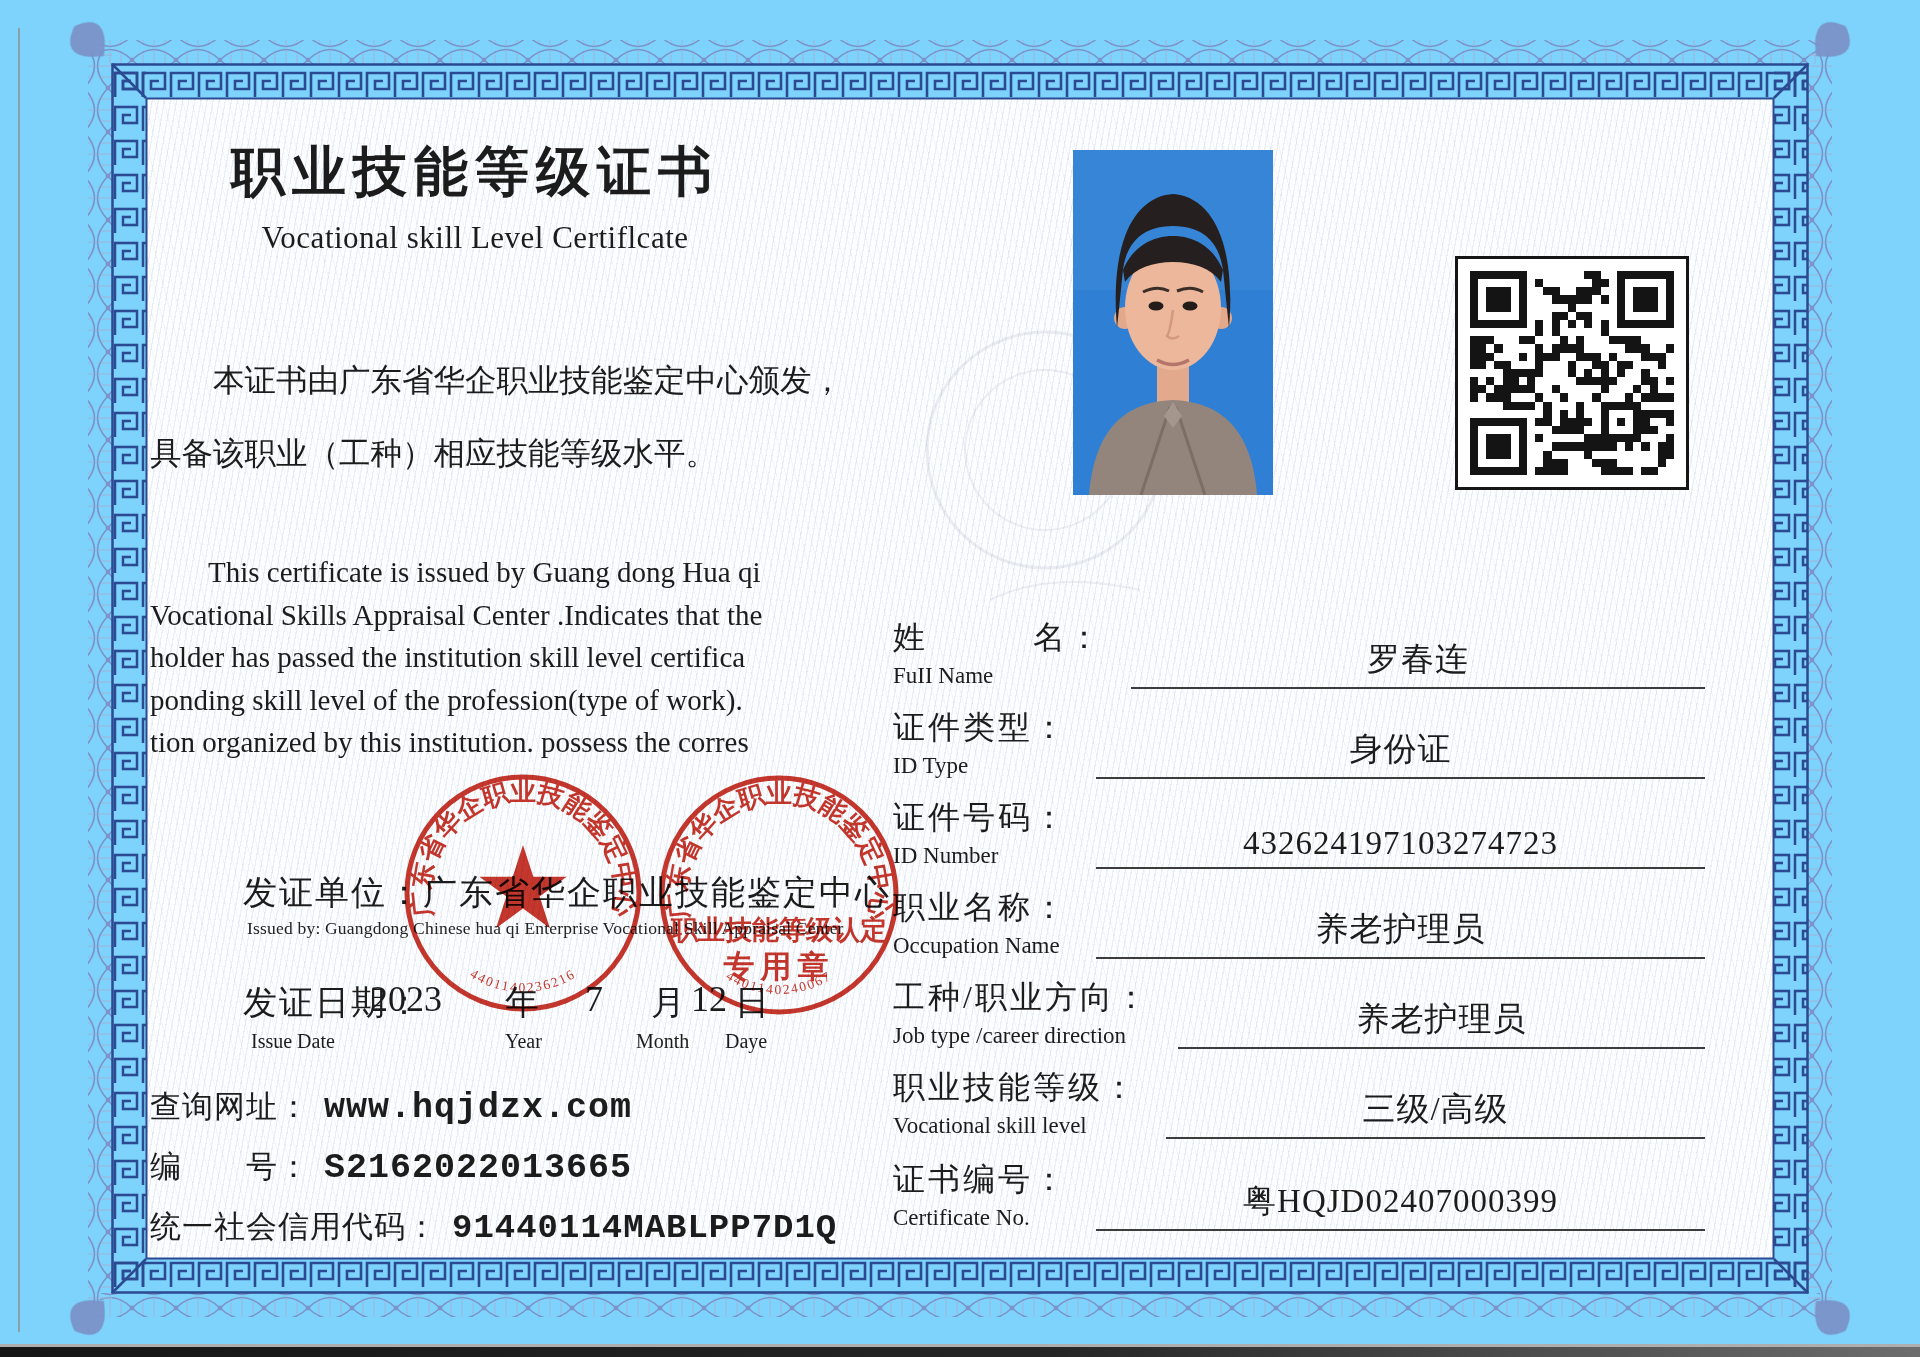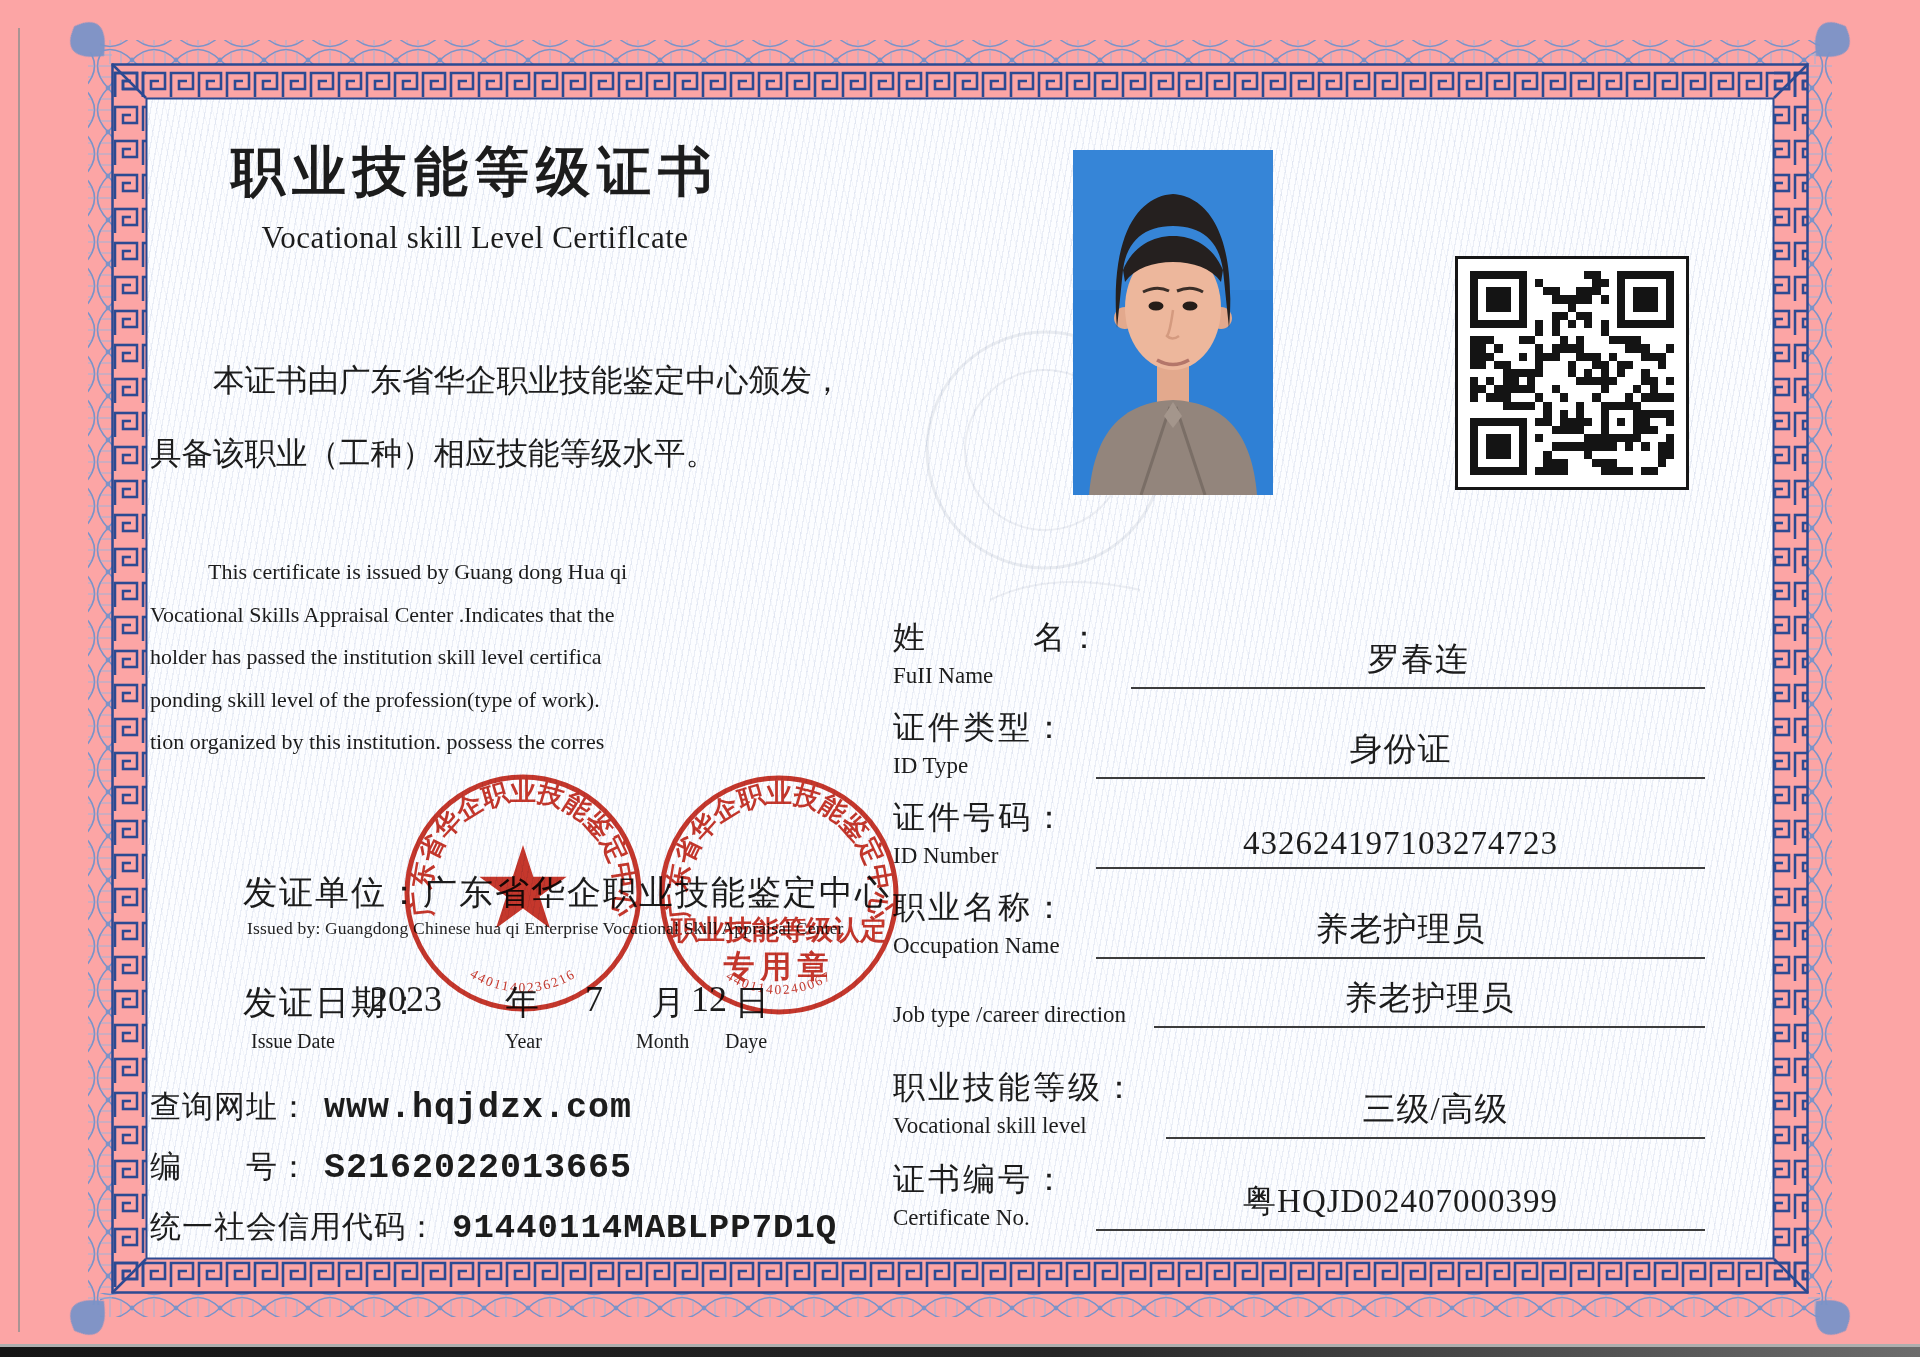--- a/index.html
+++ b/index.html
@@ -1,35 +1,35 @@
 <!DOCTYPE html>
 <html><head>
 <meta charset="utf-8">
 <style>
   html,body{margin:0;padding:0;width:1920px;height:1357px;background:#ffffff;
     font-family:"Liberation Serif","DejaVu Serif",serif;color:#1c1c1c;overflow:hidden;}
-  #page{position:relative;width:1920px;height:1357px;background:#fca5a5;}
+  #page{position:relative;width:1920px;height:1357px;background:#7dd3fc;}
 
   
   .inner-bg{position:absolute;left:146px;top:98px;width:1628px;height:1161px;
     background:
       repeating-linear-gradient(100deg, rgba(73,101,168,0.10) 0 1.2px, transparent 1.2px 6px),
       repeating-linear-gradient(76deg, rgba(73,101,168,0.05) 0 1px, transparent 1px 9px),
       #fcfdff;}
 
   .abs{position:absolute;}
 
   
   .title-zh{left:150px;top:136px;width:650px;text-align:center;font-size:54px;font-weight:700;
     letter-spacing:7px;}
   .title-en{left:150px;top:220px;width:650px;text-align:center;font-size:31px;letter-spacing:.5px;}
   .para-zh{left:150px;top:344px;width:678px;font-size:31.5px;line-height:73px;}
   .para-zh .line{white-space:nowrap;}
   .para-zh .indent{text-indent:63px;}
-  .para-en{left:150px;top:551px;width:678px;font-size:22px;line-height:42.5px;}
+  .para-en{left:150px;top:551px;width:678px;font-size:29px;line-height:42.5px;}
   .para-en .indent{text-indent:58px;}
 
   .issuer-row{left:243px;top:870px;white-space:nowrap;font-size:34px;letter-spacing:2px;}
   .issuer-en{left:247px;top:918px;font-size:17.5px;letter-spacing:.2px;color:#222;}
 
   .date-wrap{left:243px;top:980px;width:560px;height:84px;}
   .d-zh{position:absolute;top:0;font-size:34px;letter-spacing:2px;}
   .d-val{position:absolute;top:-2px;font-size:36px;}
   .d-en{position:absolute;top:50px;font-size:20px;}
 
@@ -512,20 +512,21 @@
   </div>
   <div class="frow" style="top:886px">
     <div class="flabel">
         <div class="fzh">职业名称：</div>
       <div class="fen">Occupation Name</div>
       </div>
     <div class="fline"><span class="fval">养老护理员</span></div>
   </div>
   <div class="frow" style="top:976px">
     <div class="flabel">
+        <div class="fzh">工种/职业方向：</div>
       <div class="fen">Job type /career direction</div>
       </div>
     <div class="fline"><span class="fval">养老护理员</span></div>
   </div>
   <div class="frow" style="top:1066px">
     <div class="flabel">
         <div class="fzh">职业技能等级：</div>
       <div class="fen">Vocational skill level</div>
       </div>
     <div class="fline"><span class="fval">三级/高级</span></div>

